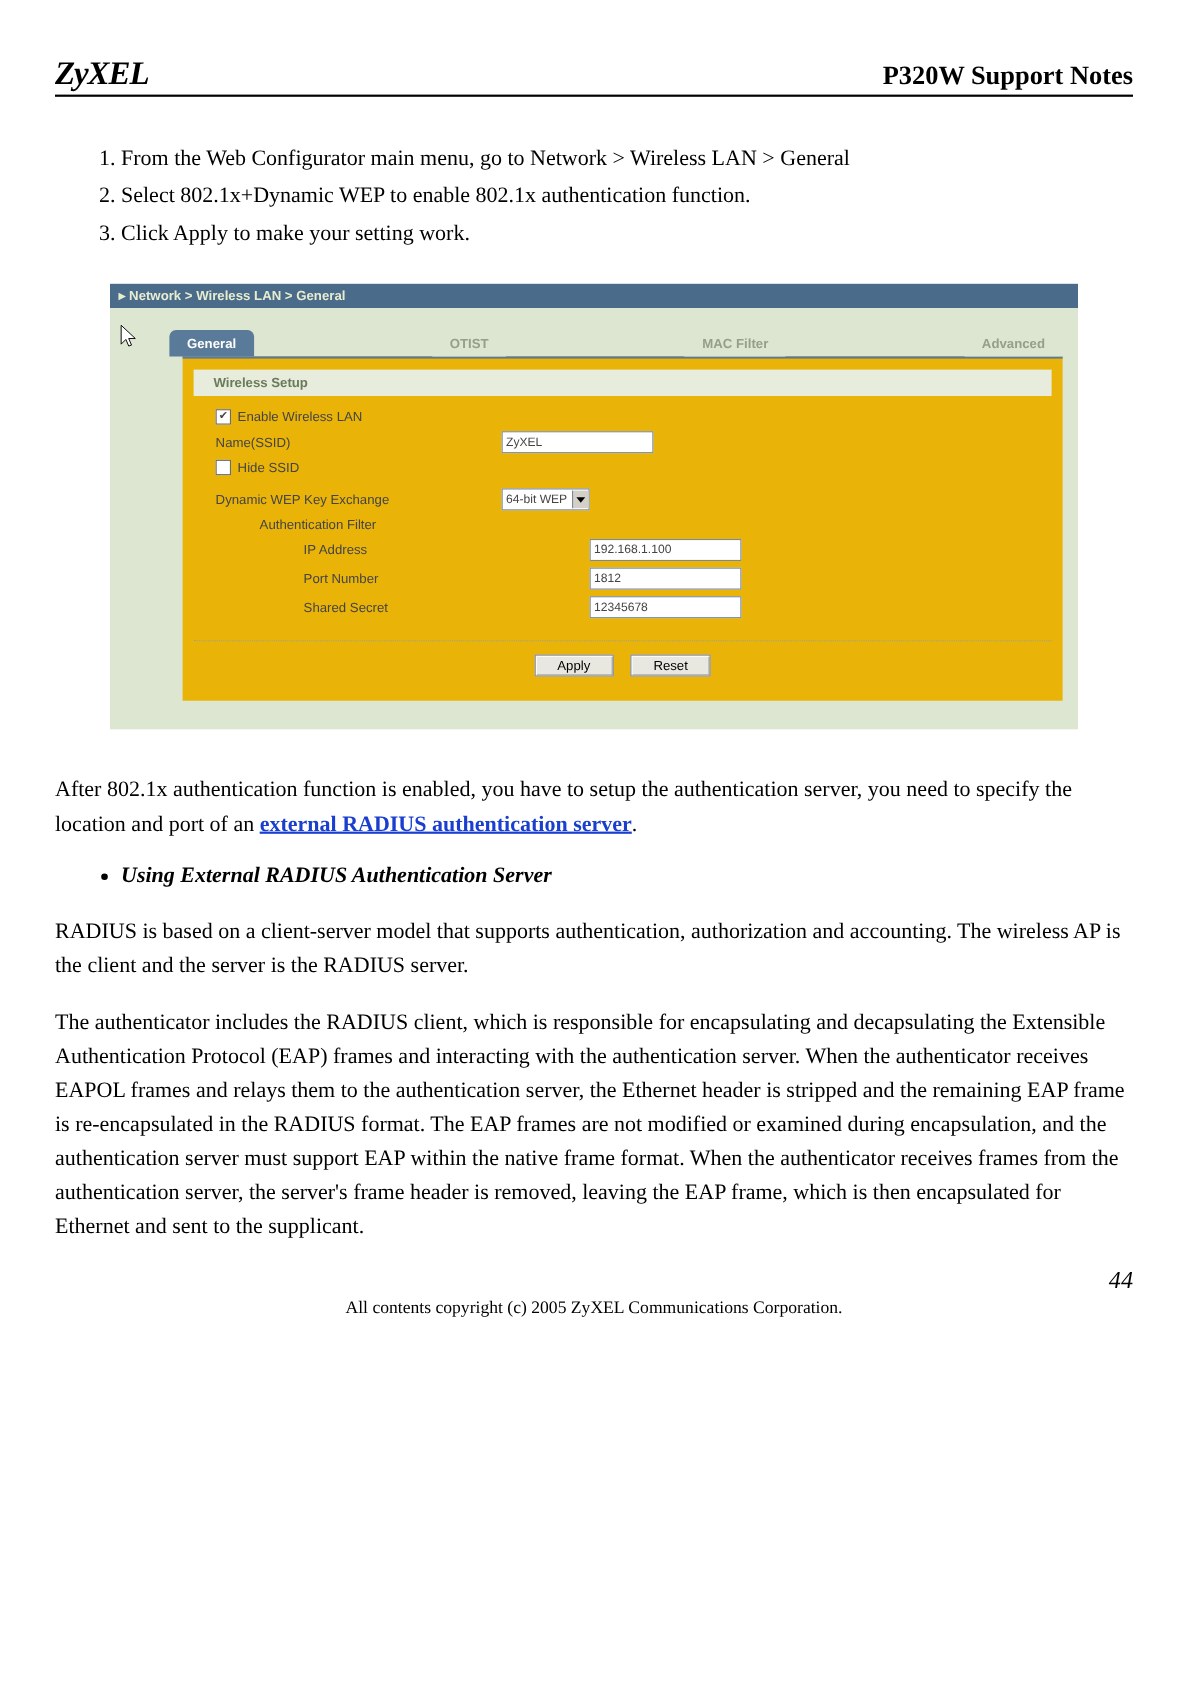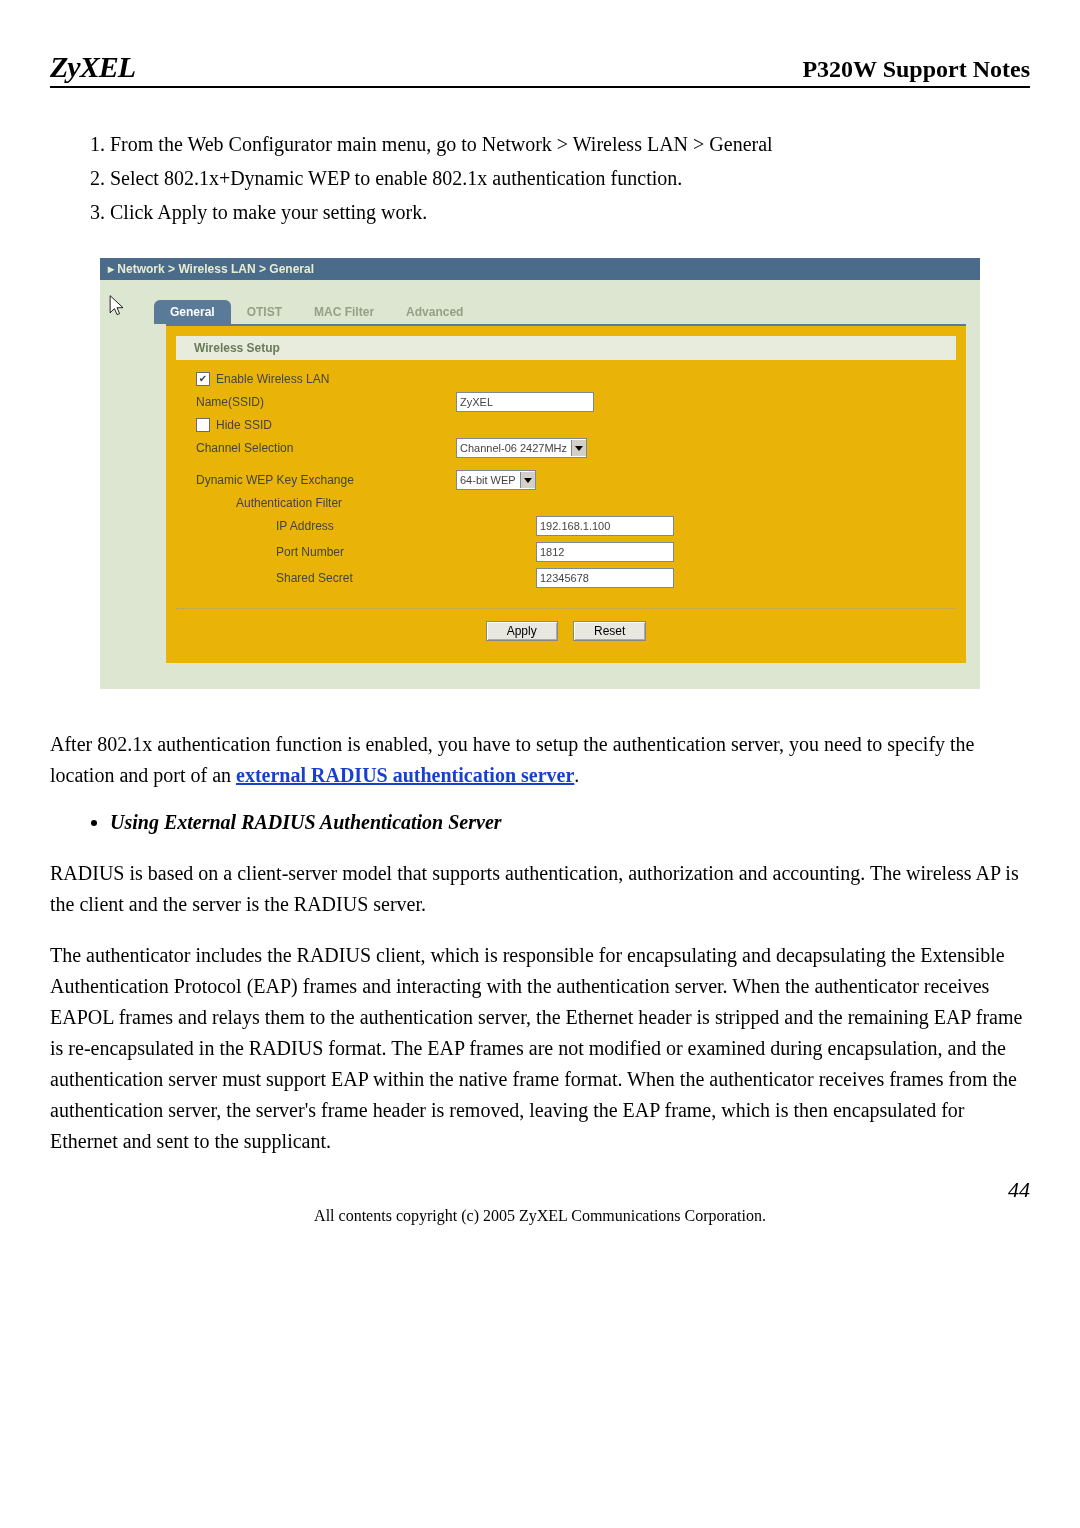--- a/index.html
+++ b/index.html
@@ -65,20 +65,21 @@
   .cursor {
     position: absolute;
     left: 8px; top: 14px;
     width: 18px; height: 24px;
   }
   .tabs {
     display: flex;
     gap: 0;
     margin-left: 40px;
     margin-bottom: 0;
+    justify-content: space-between;
   }
   .tab {
     padding: 5px 16px;
     font-size: 12px;
     border-top-left-radius: 6px;
     border-top-right-radius: 6px;
     color: #95a088;
     background: #dde6d0;
     font-weight: bold;
   }
@@ -240,29 +241,20 @@
             <span class="lbl" style="width:auto">Enable Wireless LAN</span>
           </div>
           <div class="row">
             <span class="lbl">Name(SSID)</span>
             <span class="winbox" style="width:130px">ZyXEL</span>
           </div>
           <div class="row">
             <span class="chk"></span>
             <span class="lbl" style="width:auto">Hide SSID</span>
           </div>
-          <div class="row">
-            <span class="lbl">Channel Selection</span>
-            <span class="winbox sel">
-              <span>Channel-06 2427MHz</span>
-              <span class="sel-btn">
-                  <span class="tri-down"></span>
-                </span>
-            </span>
-          </div>
         </div>
 
         <div class="form-area">
           <div class="row">
             <span class="lbl">Dynamic WEP Key Exchange</span>
             <span class="winbox sel">
               <span>64-bit WEP</span>
               <span class="sel-btn">
                   <span class="tri-down"></span>
                 </span>

